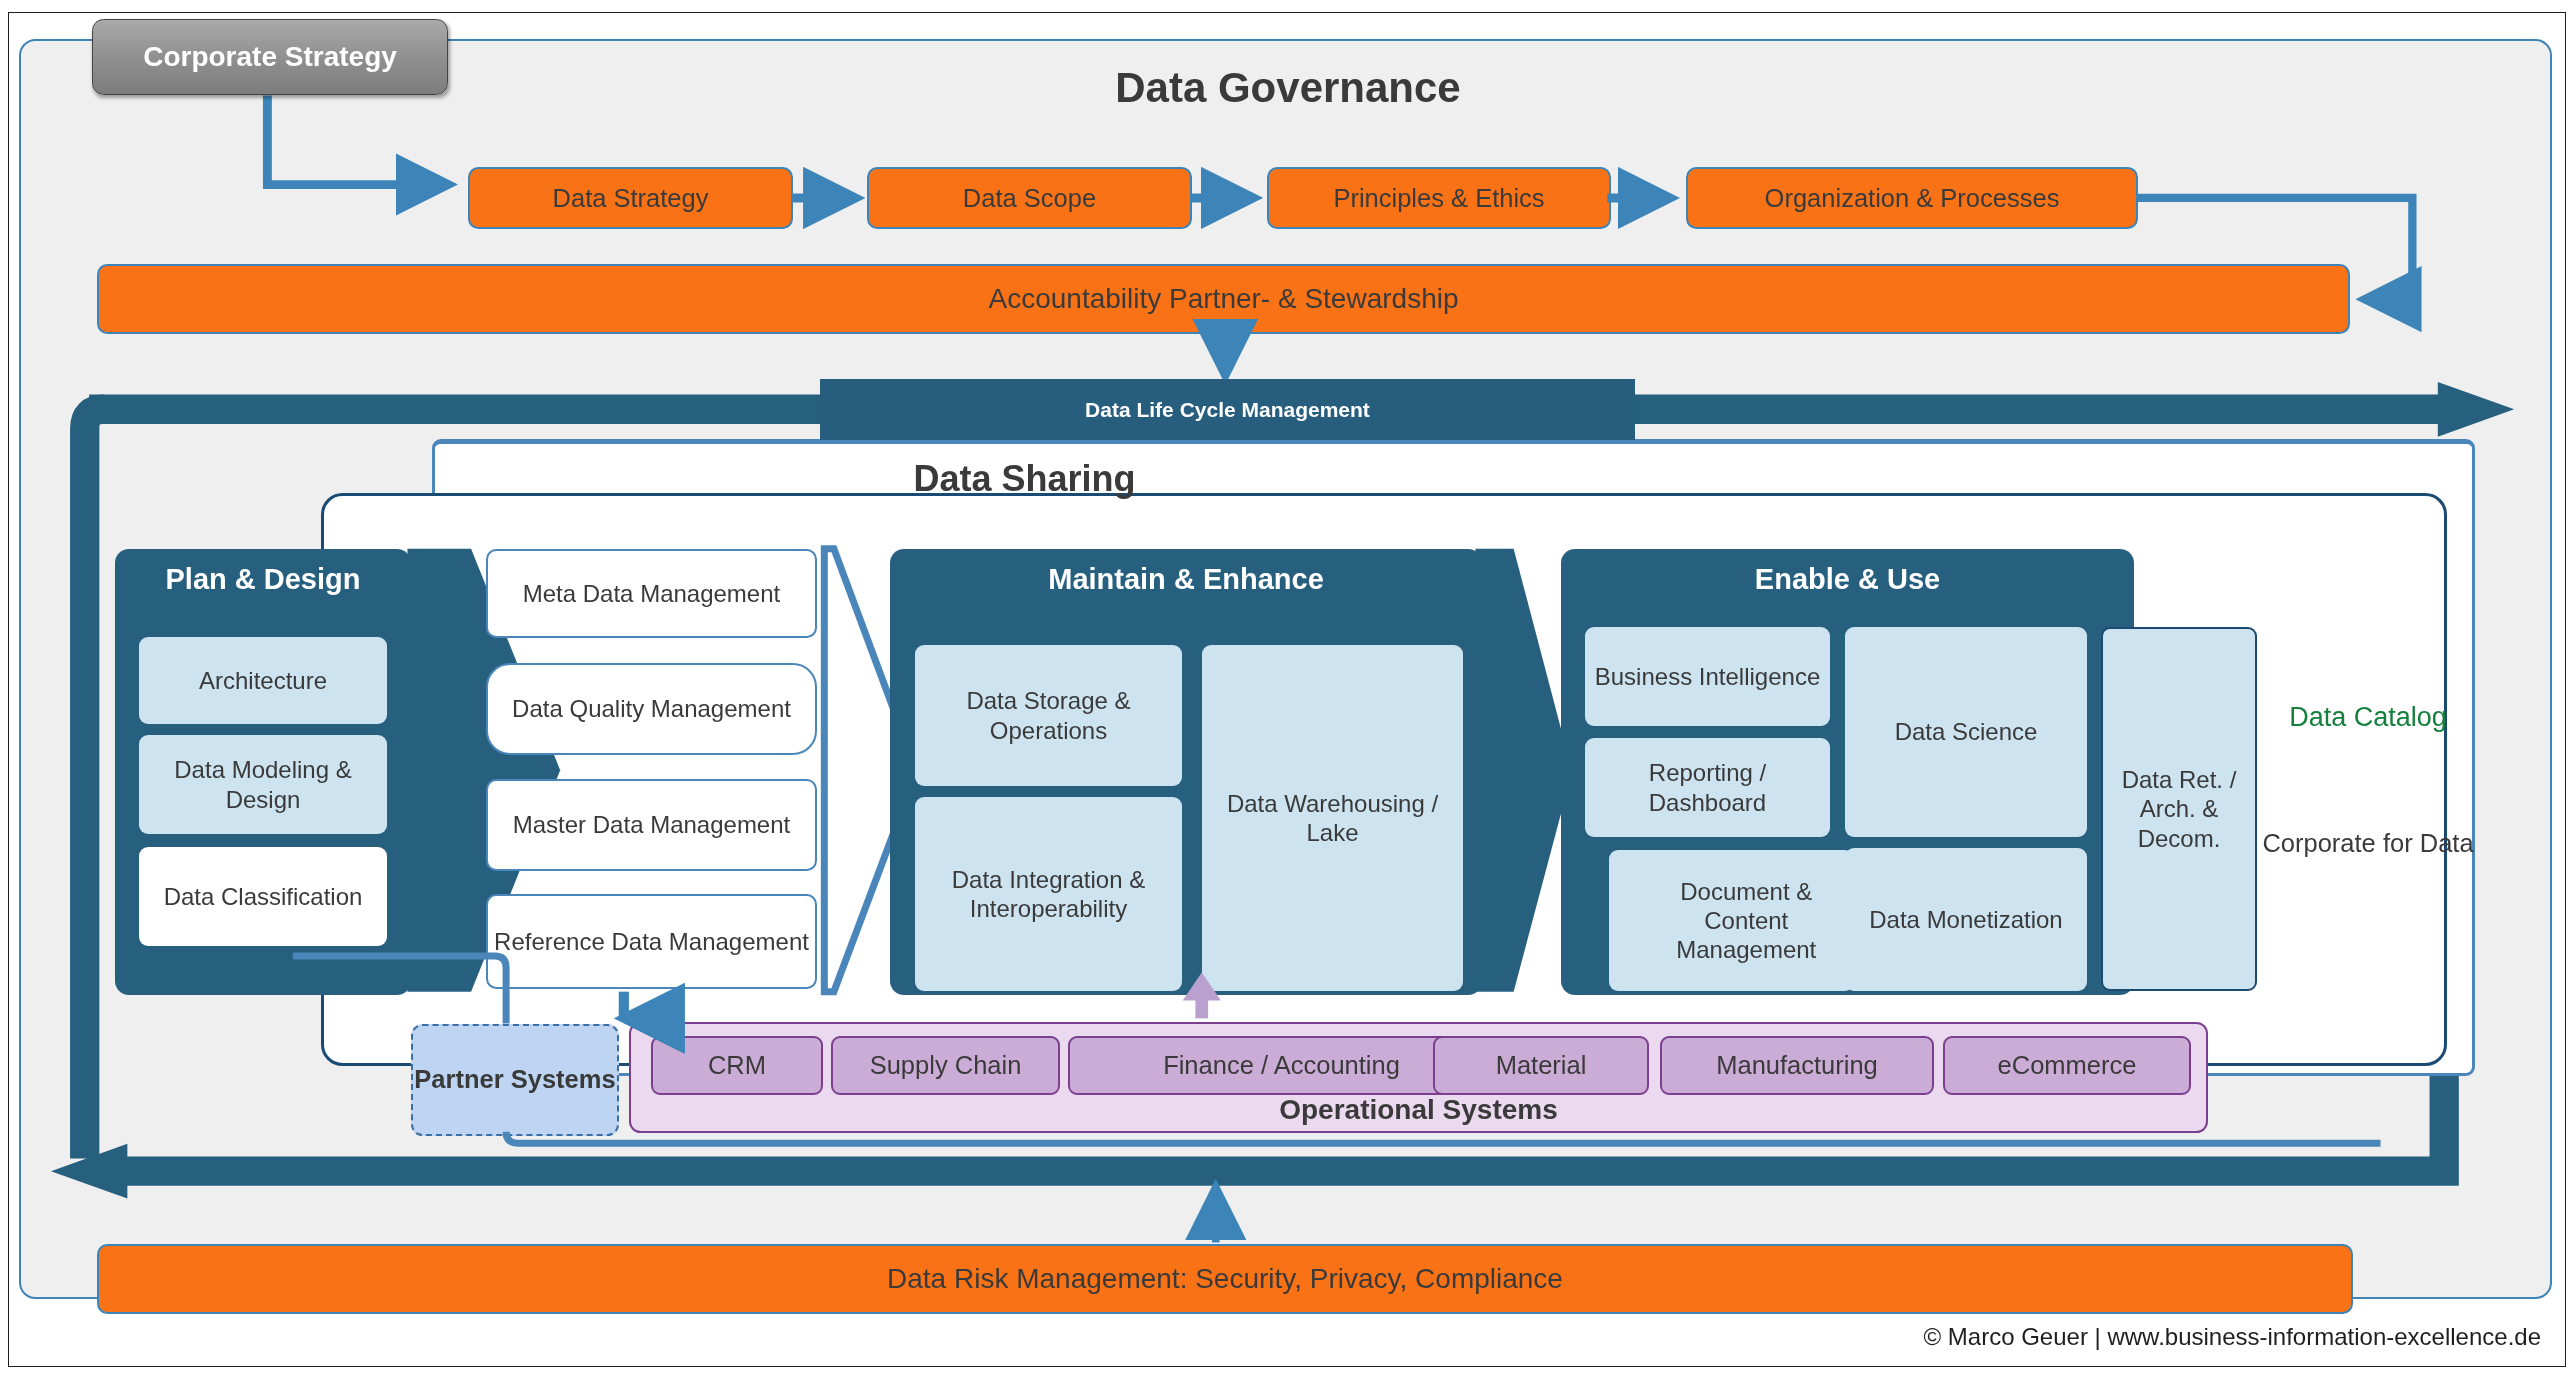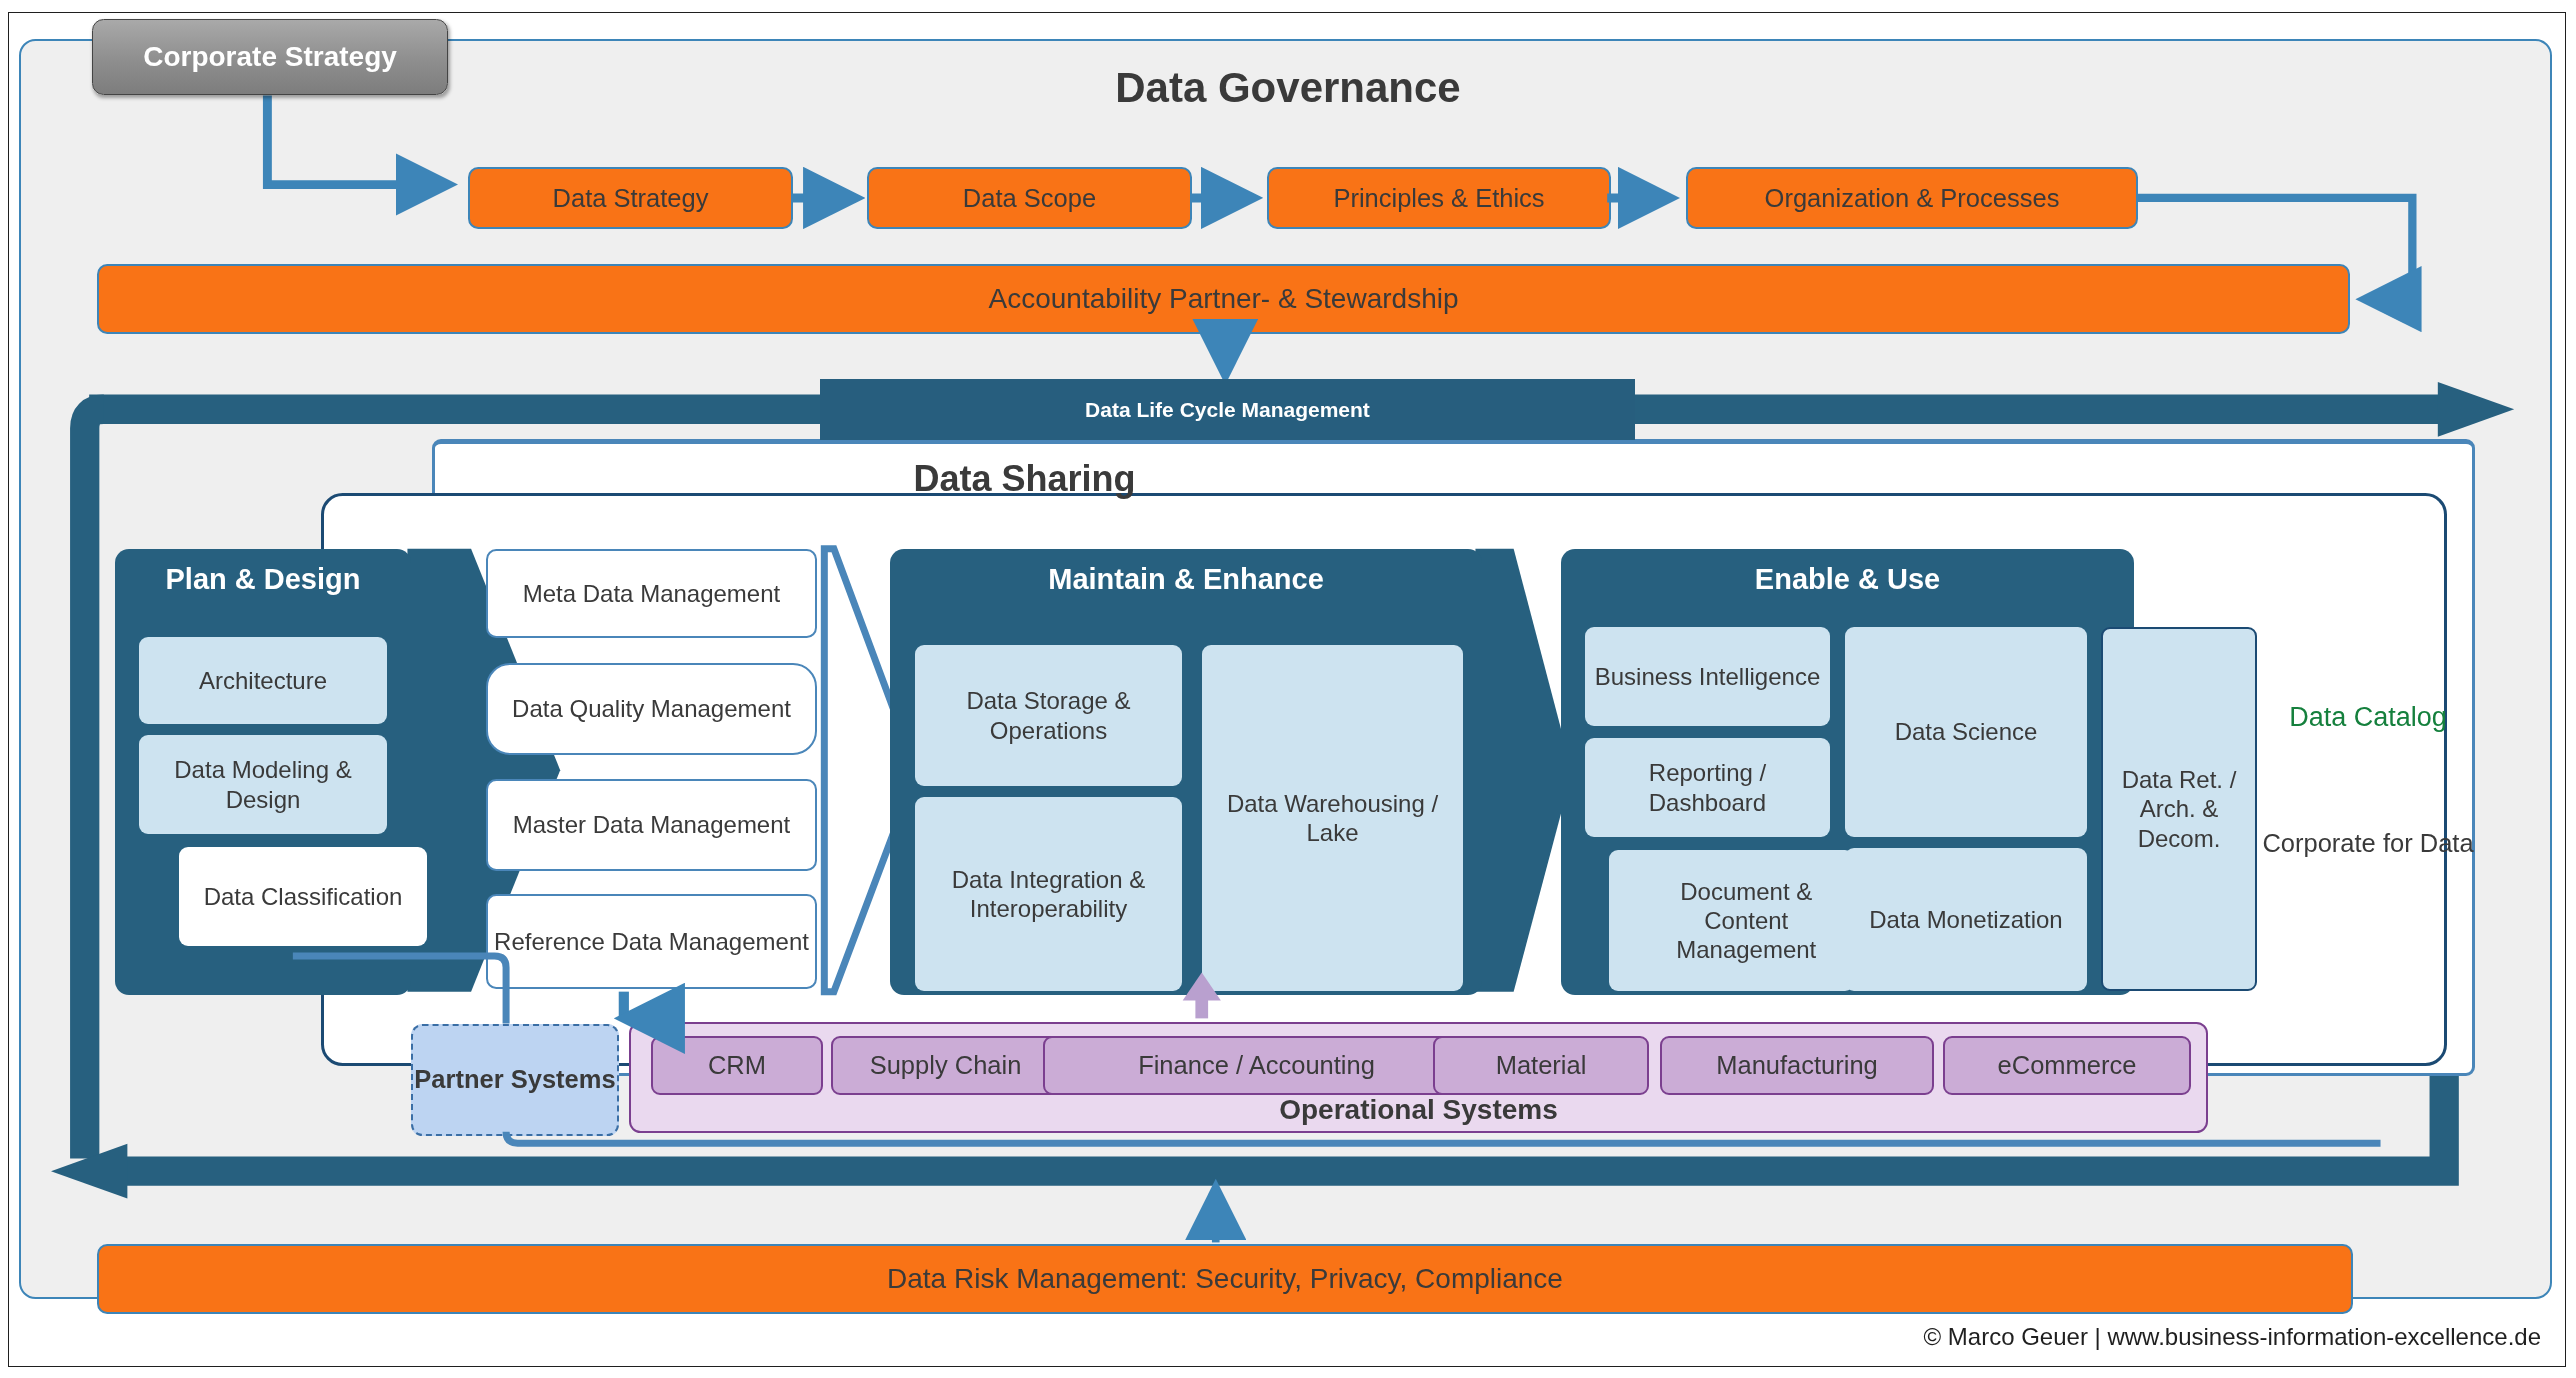--- a/index.html
+++ b/index.html
@@ -214,21 +214,21 @@
     <polygon points="1295,862 1310,862 1440,1212 1310,1558 1295,1558" fill="none" stroke="#4a86b9" stroke-width="11"></polygon>
 
     <polygon points="2318,862 2378,862 2470,1212 2378,1558 2318,1558" fill="#27607f"></polygon>
   </svg>
 
   <div class="stage" style="left:115px;top:549px;width:296px;height:446px;">
     <div class="stage-title">Plan &amp; Design</div>
   </div>
   <div class="sub" style="left:139px;top:637px;width:248px;height:87px;z-index:21;">Architecture</div>
   <div class="sub" style="left:139px;top:735px;width:248px;height:99px;z-index:21;">Data Modeling &amp; Design</div>
-  <div class="sub white" style="left:139px;top:847px;width:248px;height:99px;z-index:21;margin-left:40px;">Data Classification</div>
+  <div class="sub white" style="left:139px;top:847px;width:248px;height:99px;z-index:21;">Data Classification</div>
 
   <div class="mdm" style="left:486px;top:549px;width:331px;height:89px;">Meta Data Management</div>
   <div class="mdm" style="left:486px;top:663px;width:331px;height:92px;border-radius:24px;">Data Quality Management</div>
   <div class="mdm" style="left:486px;top:779px;width:331px;height:92px;text-align:center;">Master Data Management</div>
   <div class="mdm" style="left:486px;top:894px;width:331px;height:95px;">Reference Data Management</div>
 
   <div class="stage" style="left:890px;top:549px;width:592px;height:446px;">
     <div class="stage-title">Maintain &amp; Enhance</div>
   </div>
   <div class="sub" style="left:915px;top:645px;width:267px;height:141px;z-index:21;">Data Storage &amp; Operations</div>
@@ -247,21 +247,21 @@
 
   <div class="catalog-title">Data Catalog</div>
   <div class="catalog-sub">Corporate for Data</div>
 
   <div class="partner">Partner Systems</div>
 
   <div class="ops-band"></div>
   <div class="ops-label">Operational Systems</div>
   <div class="ops-chip" style="left:651px;width:172px;">CRM</div>
   <div class="ops-chip" style="left:831px;width:229px;">Supply Chain</div>
-  <div class="ops-chip" style="left:1043px;width:427px;">Finance / Accounting</div>
+  <div class="ops-chip" style="left:1068px;width:427px;">Finance / Accounting</div>
   <div class="ops-chip" style="left:1433px;width:216px;">Material</div>
   <div class="ops-chip" style="left:1660px;width:274px;">Manufacturing</div>
   <div class="ops-chip" style="left:1943px;width:248px;">eCommerce</div>
 
   <div class="rbox white-pill risk">Data Risk Management: Security, Privacy, Compliance</div>
 
   <div class="credit">© Marco Geuer | www.business-information-excellence.de</div>
 
   <svg class="lay over" viewBox="0 0 4047 2165">
     <defs>

